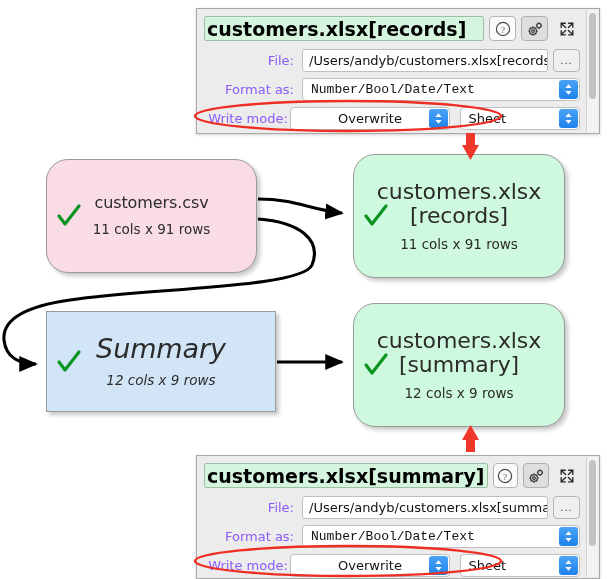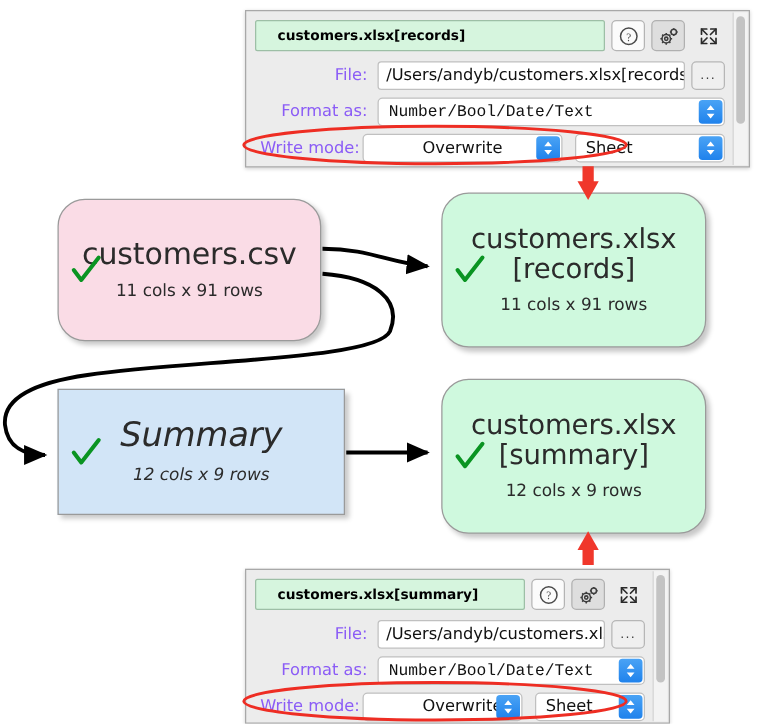--- a/index.html
+++ b/index.html
@@ -64,21 +64,21 @@
     width: 26px;
     height: 26px;
     pointer-events: none;
   }
 
   #node-csv {
     left: 46px; top: 159px;
     width: 211px; height: 114px;
     background: #fadce6;
   }
-  #node-csv .node-title { font-size: 24px; text-align: center; }
+  #node-csv .node-title { font-size: 16px; text-align: center; }
 
   #node-records {
     left: 353px; top: 154px;
     width: 212px; height: 124px;
     background: #cff9de;
   }
   #node-records .node-title { font-size: 22px; }
 
   #node-summary {
     left: 46px; top: 311px;
@@ -99,21 +99,21 @@
     position: absolute;
     box-sizing: border-box;
     background: #ececec;
     border: 1px solid #a8a8a8;
     box-shadow: 0 1px 3px rgba(0,0,0,0.18);
     padding: 7px 6px 6px 7px;
     font-size: 13px;
     color: #1a1a1a;
   }
   #panel-top    { left: 196px; top: 8px;  width: 404px; height: 126px; }
-  #panel-bottom { left: 196px; top: 455px; width: 340px; height: 124px; }
+  #panel-bottom { left: 196px; top: 455px; width: 404px; height: 124px; }
 
   .panel-scroll-track {
     position: absolute;
     right: 1px; top: 1px; bottom: 1px;
     width: 11px;
     background: #f3f3f3;
     border-left: 1px solid #d2d2d2;
   }
   .panel-scroll-thumb {
     position: absolute;
@@ -132,23 +132,23 @@
   }
   .panel-title-field {
     flex: 1;
     box-sizing: border-box;
     height: 25px;
     background: #d6f5de;
     border: 1px solid #9dbfa6;
     border-radius: 2px;
     display: flex;
     align-items: center;
-    padding: 0 17px;
+    padding: 0 2px;
     font-weight: bold;
-    font-size: 11px;
+    font-size: 19px;
     color: #000;
   }
   .icon-btn {
     width: 27px; height: 25px;
     box-sizing: border-box;
     border: 1px solid #b4b4b4;
     border-radius: 4px;
     background: #fbfbfb;
     display: flex;
     align-items: center;

